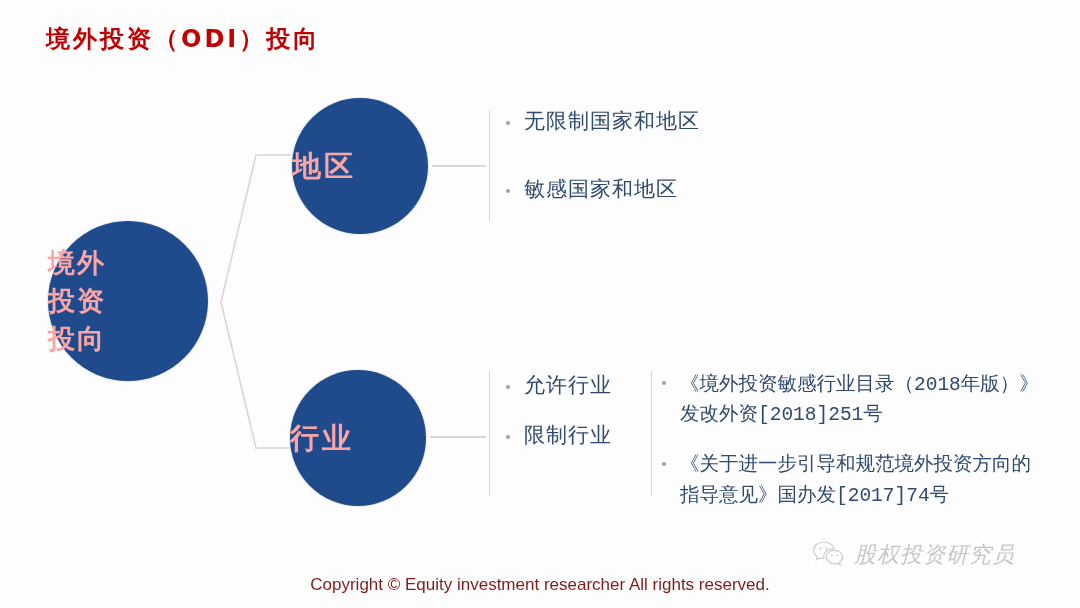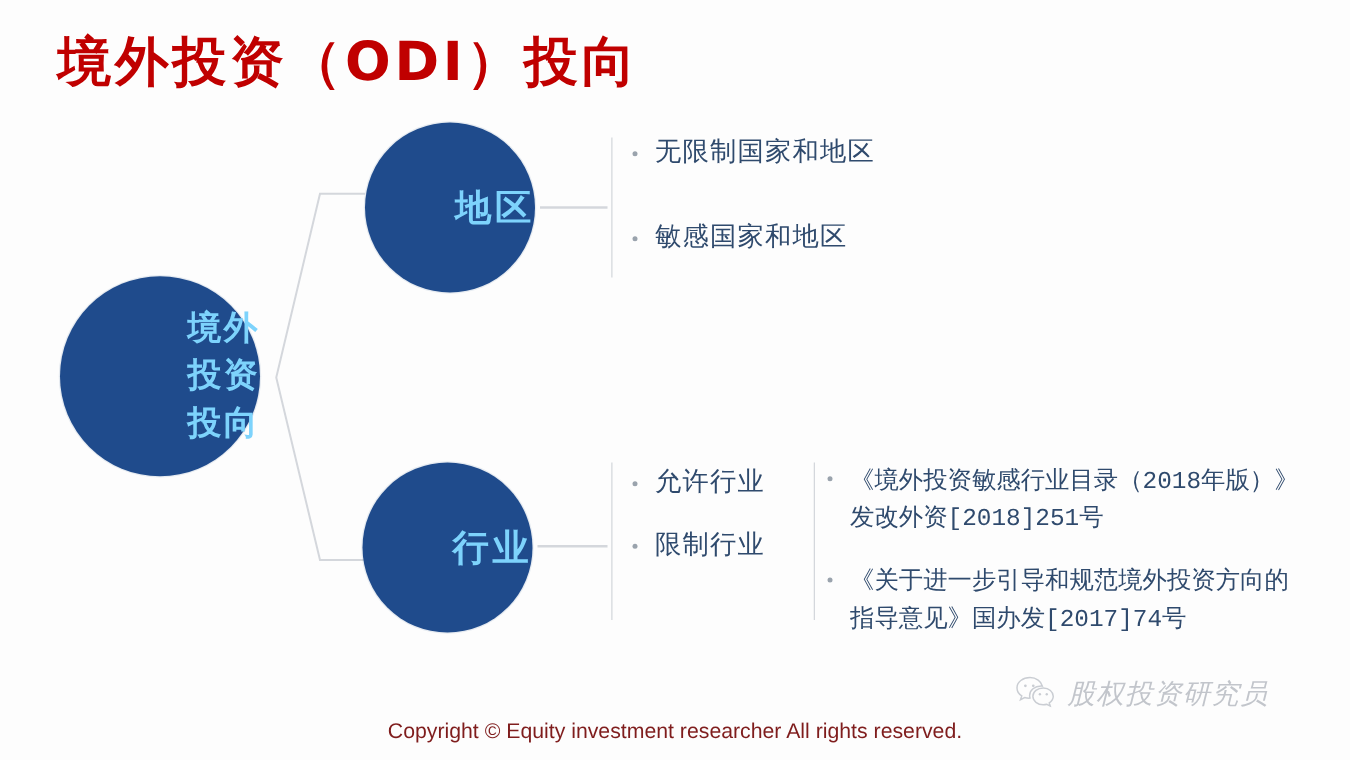--- a/index.html
+++ b/index.html
@@ -14,21 +14,21 @@
     background: #fdfdfd;
     overflow: hidden;
     font-family: "DejaVu Sans", "Liberation Sans", sans-serif;
   }
 
   
   #title {
     position: absolute;
     left: 46px;
     top: 25px;
-    font-size: 43px;
+    font-size: 24px;
     font-weight: 700;
     color: #c00000;
     letter-spacing: 3px;
     white-space: nowrap;
     line-height: 1.2;
   }
 
   
   #connectors {
     position: absolute;
@@ -39,23 +39,23 @@
     pointer-events: none;
   }
 
   
   .node-circle {
     position: absolute;
     border-radius: 50%;
     background: #1f4b8c;
     display: flex;
     align-items: center;
-    justify-content: flex-end;
+    justify-content: flex-start;
     text-align: center;
-    color: #7dd3fc;
+    color: #fca5a5;
     box-shadow: 0 0 0 1px rgba(31,75,140,0.10);
   }
   #circle-root {
     left: 48px;
     top: 221px;
     width: 160px;
     height: 160px;
   }
   #circle-root .label {
     font-size: 27px;

